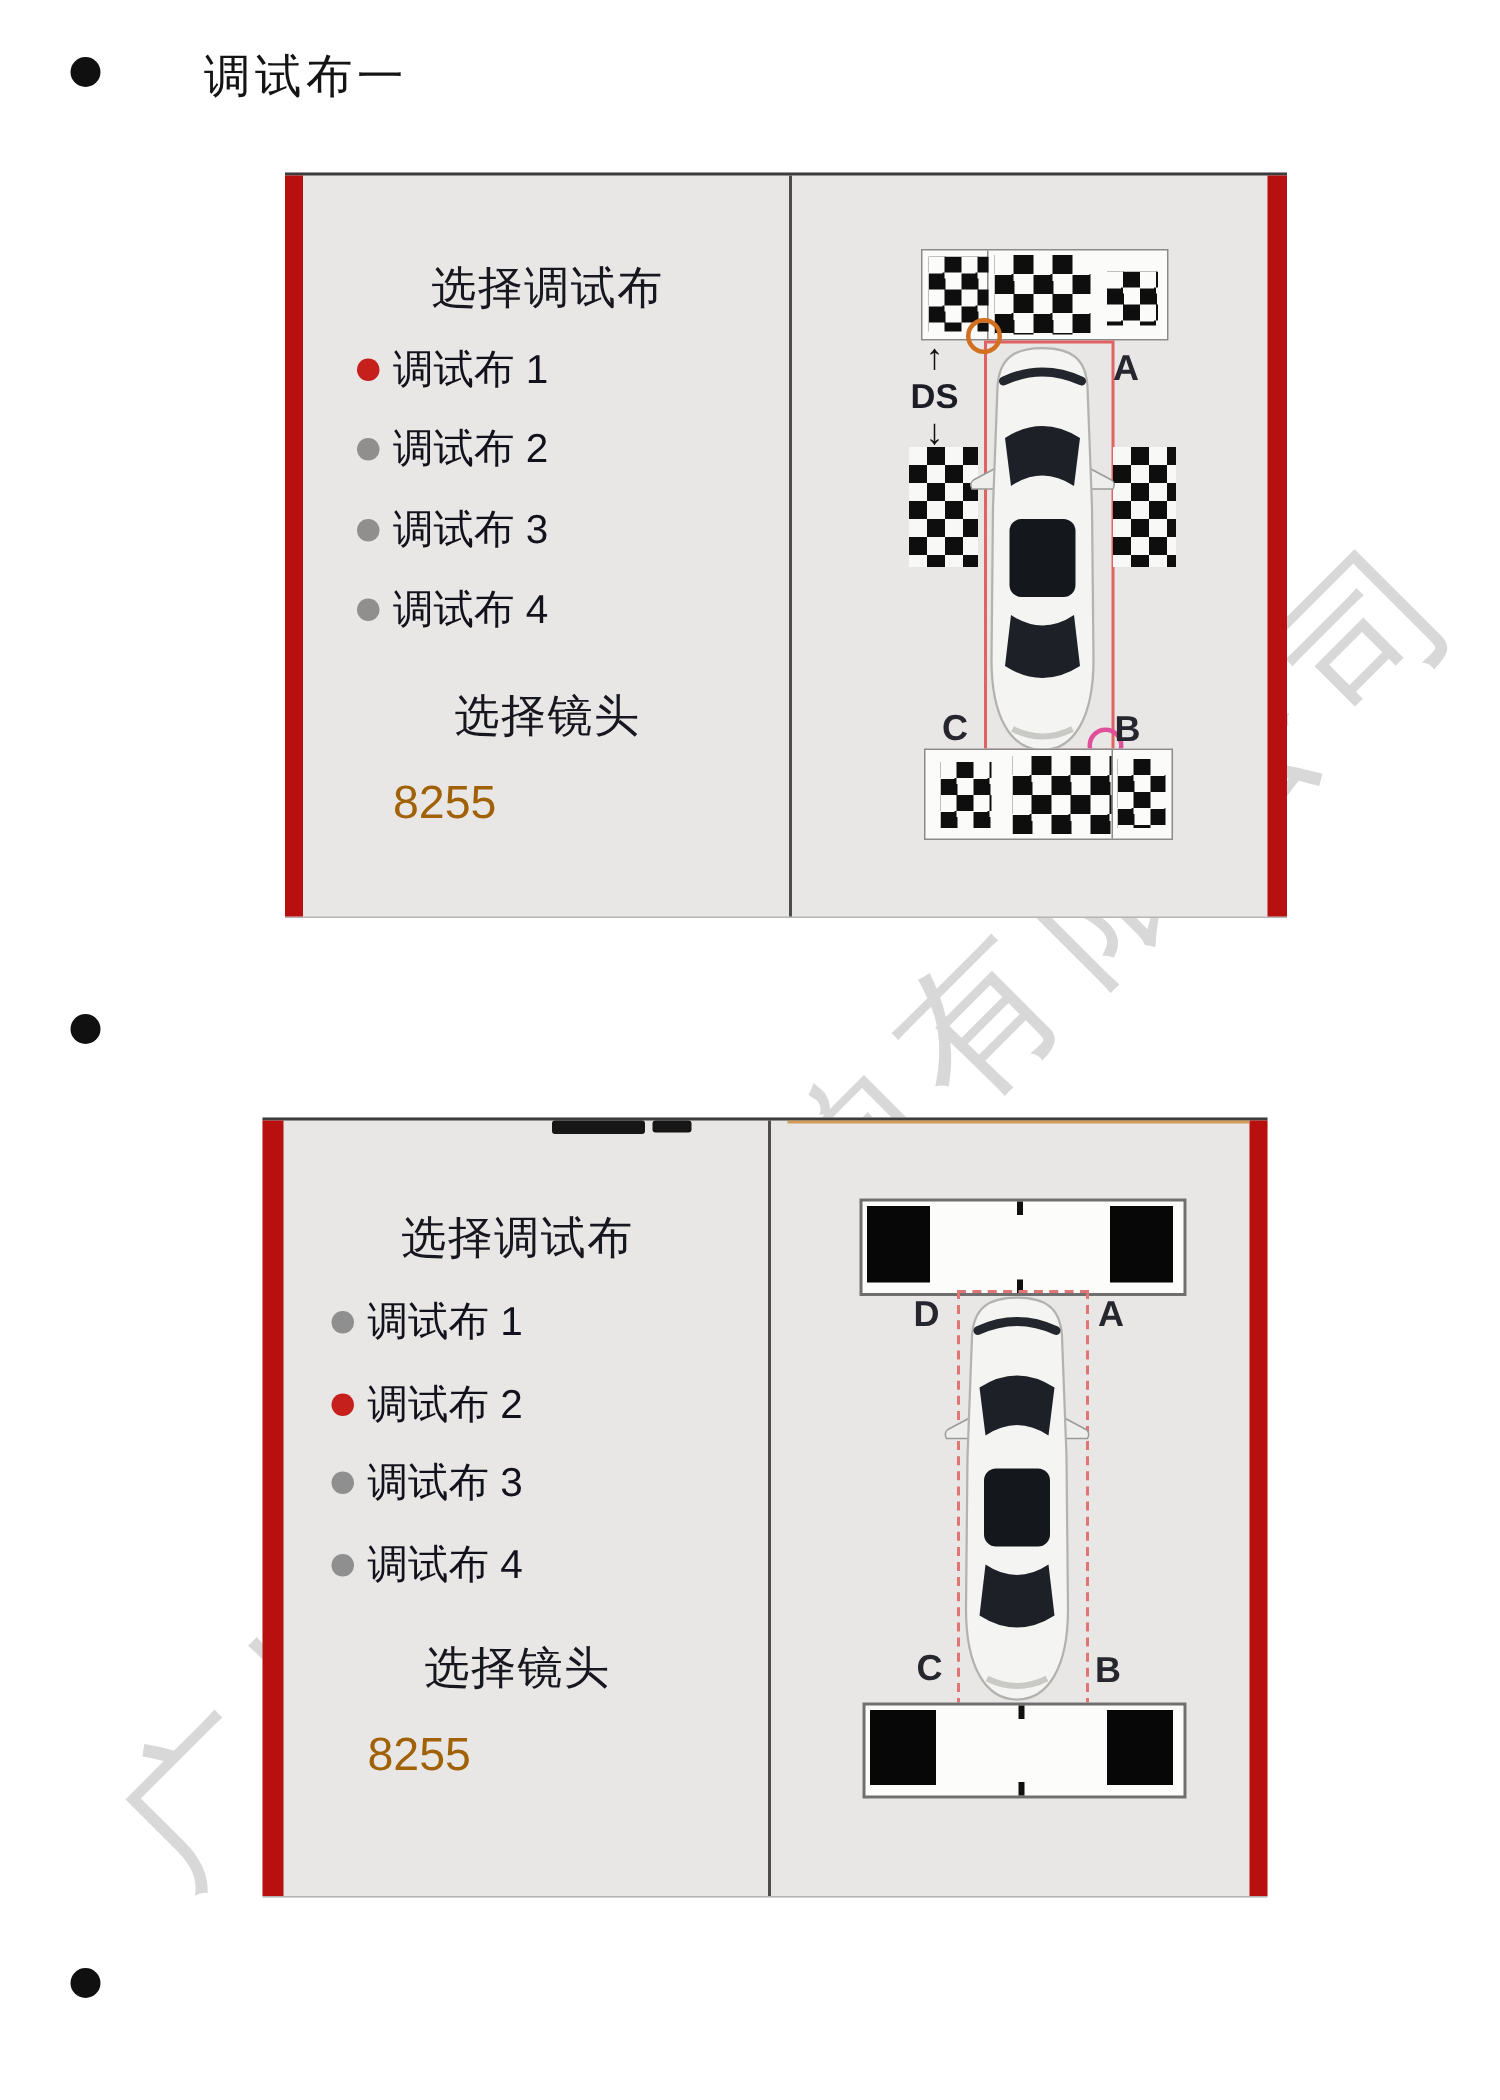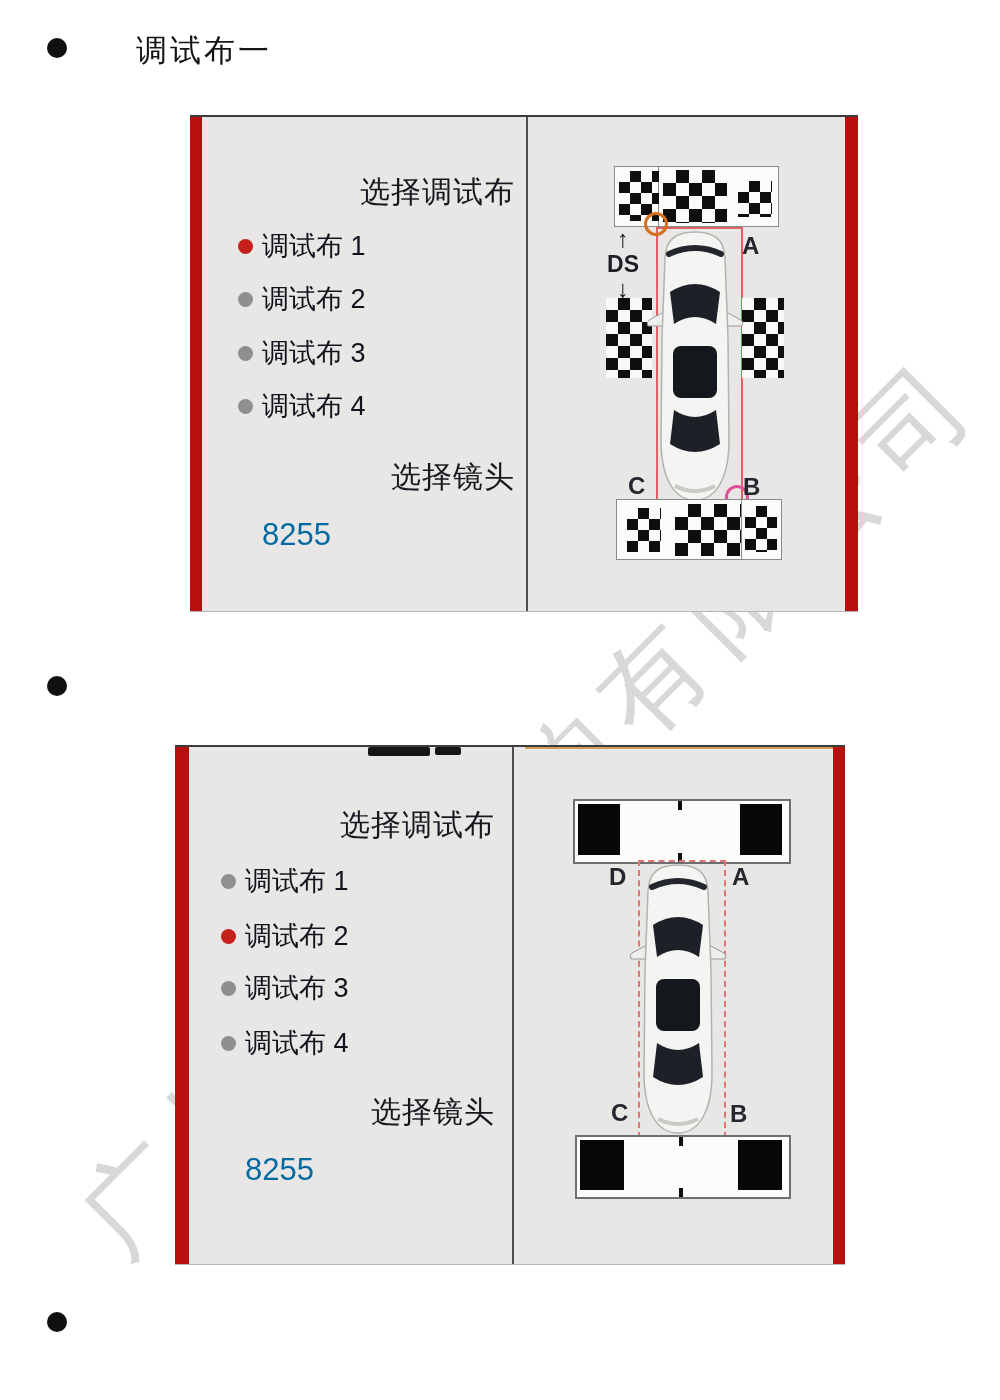--- a/index.html
+++ b/index.html
@@ -12,26 +12,26 @@
              color:#d8d8d8;z-index:0;user-select:none;}
   
   .bullet-dot{position:absolute;width:20px;height:20px;border-radius:50%;background:#101010;z-index:2;}
   .bullet-label{position:absolute;font-family:"Liberation Serif",serif;font-size:31px;color:#141414;
                 letter-spacing:3px;z-index:2;}
   
   .shot{position:absolute;background:#e9e7e5;z-index:1;border-top:2px solid #3c3c3c;
         border-bottom:1px solid #b5b5b5;}
   .redbar{position:absolute;top:0;bottom:0;background:#b80f0f;}
   .divider{position:absolute;top:0;bottom:0;width:2px;background:#4d4d4d;}
-  .panel-title{position:absolute;font-size:30px;color:#17171f;text-align:right;letter-spacing:1px;}
+  .panel-title{position:absolute;font-size:30px;color:#17171f;text-align:center;letter-spacing:1px;}
   .menu-item{position:absolute;height:32px;display:flex;align-items:center;gap:9px;
              font-size:27px;color:#12121c;cursor:pointer;}
   .dot{width:15px;height:15px;border-radius:50%;background:#8f8f8f;flex:0 0 auto;}
   .dot.sel{background:#c5201c;}
-  .lens-value{position:absolute;font-size:31px;color:#0369a1;}
+  .lens-value{position:absolute;font-size:31px;color:#a16207;}
   
   .strip{position:absolute;background:#fbfbfa;border:1px solid #8a8a8a;}
   .strip .vline{position:absolute;top:0;bottom:0;width:1px;background:#8a8a8a;}
   .checker{position:absolute;background-image:repeating-conic-gradient(#0e0e0e 0% 25%, transparent 0% 50%);}
   .sideboard{position:absolute;background-color:#f8f8f6;
              background-image:repeating-conic-gradient(#0e0e0e 0% 25%, transparent 0% 50%);
              background-size:24px 24px;}
   .redbox{position:absolute;border:2px solid #e06262;}
   .redbox.dashed{border:2px dashed #e07575;}
   .corner-circle{position:absolute;width:18px;height:18px;border-radius:50%;border:3px solid #d2701f;background:transparent;}

